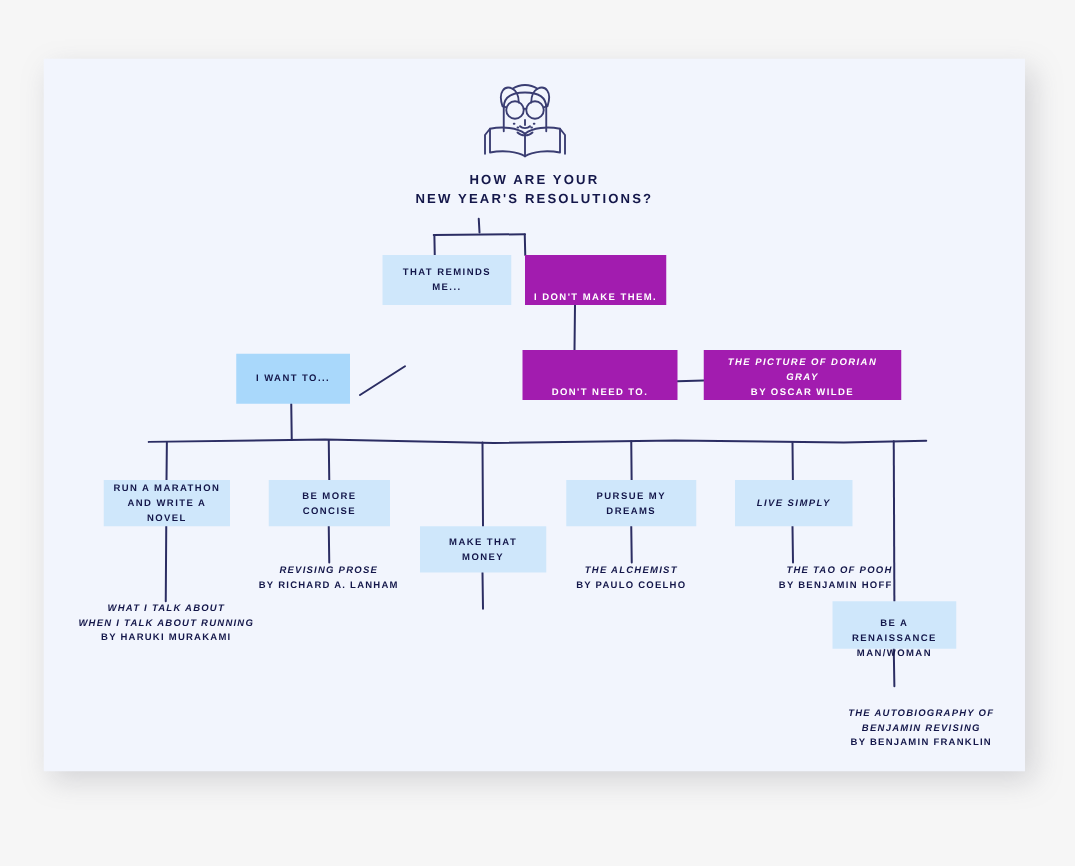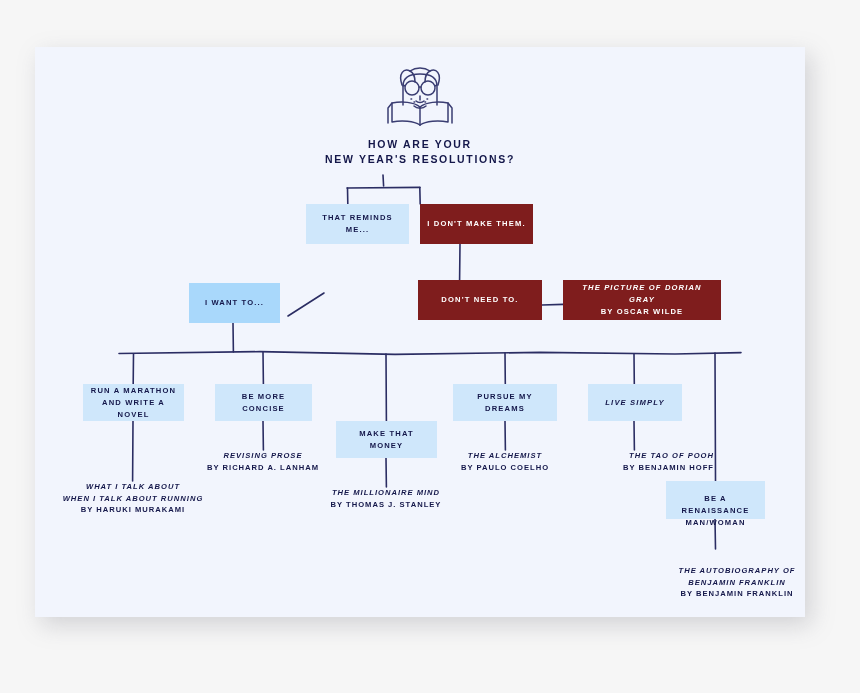--- a/index.html
+++ b/index.html
@@ -9,20 +9,21 @@
     background:#f6f6f6;
     font-family:"Liberation Sans", sans-serif;
     overflow:hidden;
   }
   #canvas{
     position:absolute;
     left:35px;top:47px;
     width:770px;height:570px;
     background:#f2f5fd;
     box-shadow:6px 8px 22px rgba(120,120,130,.28);
+    padding-left:15px;
   }
   #layer{position:absolute;inset:0;}
   svg.lines{position:absolute;left:0;top:0;width:770px;height:570px;overflow:visible;}
   svg.lines path,svg.lines line{
     stroke:#2b2d63;stroke-width:1.6;fill:none;
     stroke-linecap:round;stroke-linejoin:round;
   }
 
   
   .title{
@@ -46,21 +47,21 @@
   .box{
     position:absolute;
     display:flex;align-items:center;justify-content:center;
     text-align:center;
     font-size:7.6px;font-weight:bold;
     letter-spacing:1.15px;line-height:12px;
     padding:0 6px;box-sizing:border-box;
   }
   .box.light{background:#cfe7fb;color:#14174a;}
   .box.mid{background:#a9d8fb;color:#14174a;}
-  .box.dark{background:#7f1d1d;color:#ffffff;}
+  .box.dark{background:#a21caf;color:#ffffff;align-items:flex-end;}
   .box span{display:block;}
 
   
   .book{
     position:absolute;
     text-align:center;
     color:#14174a;
     font-size:7.6px;font-weight:bold;
     letter-spacing:1.0px;line-height:11.5px;
     white-space:nowrap;
@@ -203,35 +204,31 @@
       <div class="t">WHAT I TALK ABOUT</div>
       <div class="t">WHEN I TALK ABOUT RUNNING</div>
       <div class="a">BY HARUKI MURAKAMI</div>
     </div>
 
     <div class="book" style="left:138px;top:403px;width:180px;">
       <div class="t">REVISING PROSE</div>
       <div class="a">BY RICHARD A. LANHAM</div>
     </div>
 
-    <div class="book" style="left:261px;top:440px;width:180px;">
-      <div class="t">THE MILLIONAIRE MIND</div>
-      <div class="a">BY THOMAS J. STANLEY</div>
-    </div>
 
     <div class="book" style="left:390px;top:403px;width:160px;">
       <div class="t">THE ALCHEMIST</div>
       <div class="a">BY PAULO COELHO</div>
     </div>
 
     <div class="book" style="left:519px;top:403px;width:160px;text-align:right;">
       <div class="t">THE TAO OF POOH</div>
       <div class="a">BY BENJAMIN HOFF</div>
     </div>
 
     <div class="book" style="left:612px;top:502px;width:180px;margin-top:16px;">
       <div class="t">THE AUTOBIOGRAPHY OF</div>
-      <div class="t">BENJAMIN FRANKLIN</div>
+      <div class="t">BENJAMIN REVISING</div>
       <div class="a">BY BENJAMIN FRANKLIN</div>
     </div>
 
   </div>
 </div>
 
 </body></html>

